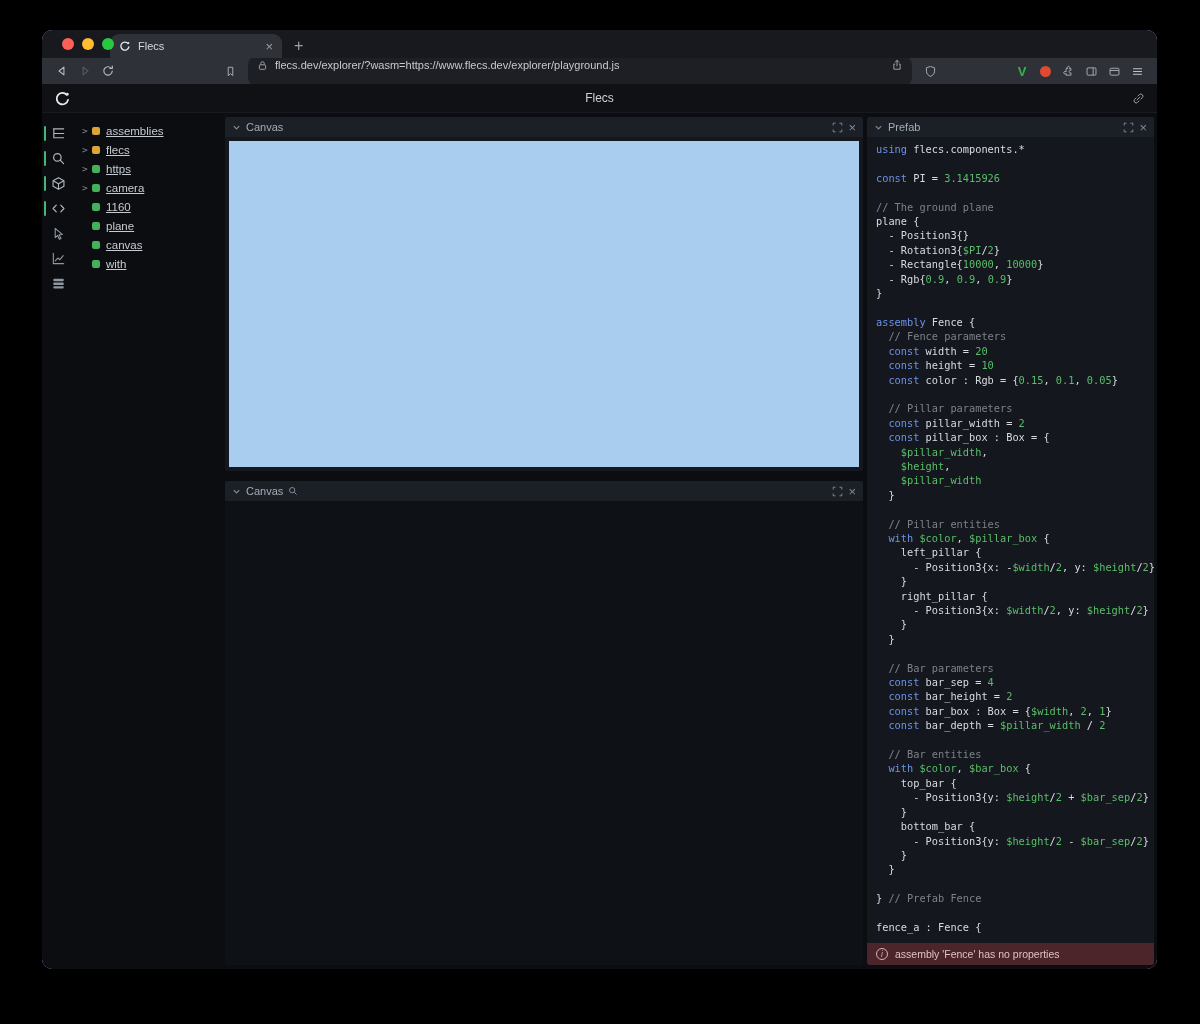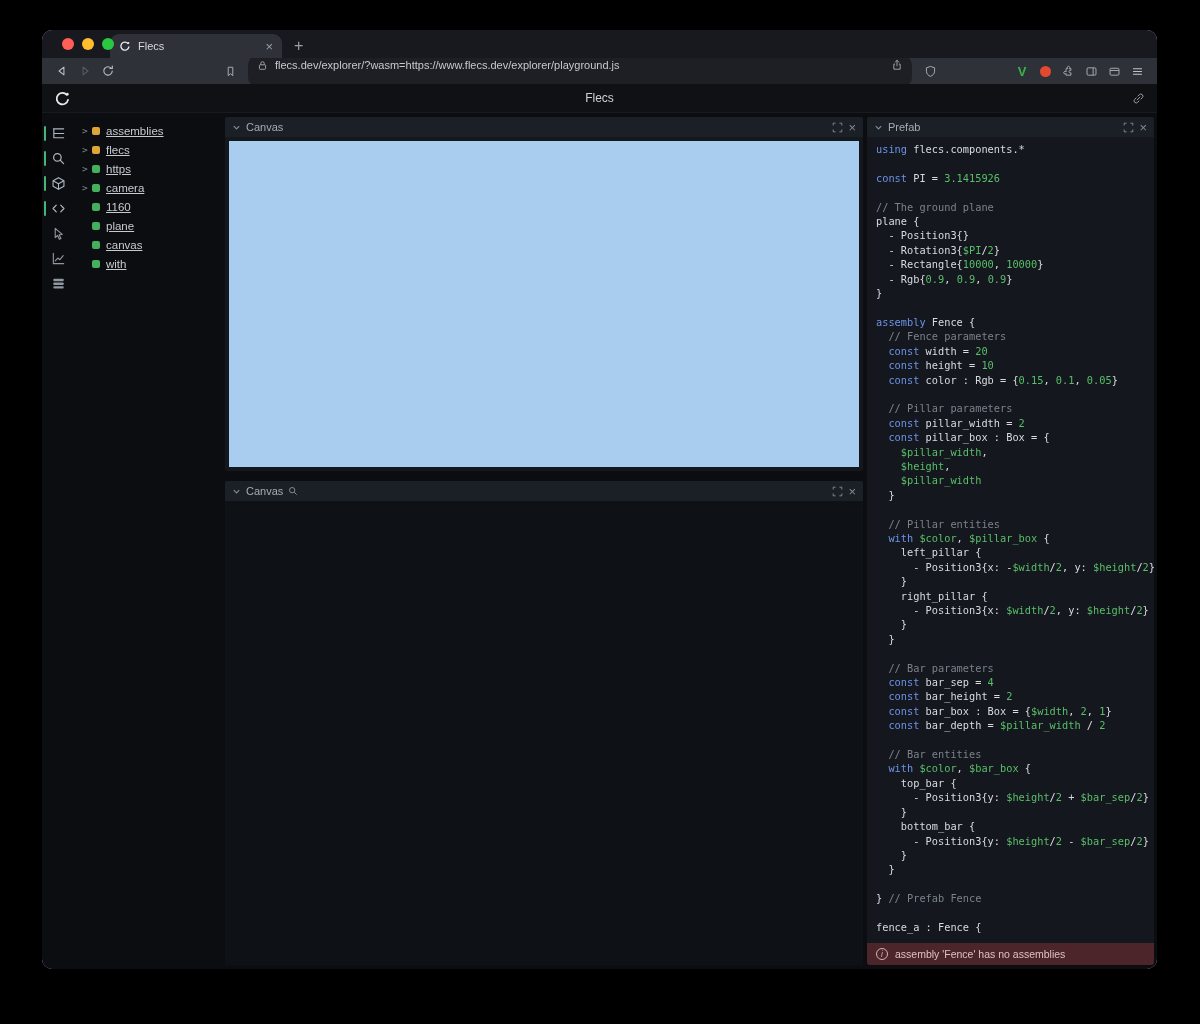--- a/index.html
+++ b/index.html
@@ -333,20 +333,20 @@
             <span class="ph-icon">
               <svg width="11" height="11" viewBox="0 0 14 14" fill="none" stroke="currentColor" stroke-width="1.2">
                   <path d="M1.5 4.5v-3h3M9.5 1.5h3v3M12.5 9.5v3h-3M4.5 12.5h-3v-3"></path>
                 </svg>
             </span>
             <span class="ph-close">×</span>
           </div>
           <div class="code"><div class="code-line"><span class="tk-k">using </span><span class="tk-p">flecs.components.*</span></div><div class="code-line">&nbsp;</div><div class="code-line"><span class="tk-k">const </span><span class="tk-p">PI = </span><span class="tk-n">3.1415926</span></div><div class="code-line">&nbsp;</div><div class="code-line"><span class="tk-c">// The ground plane</span></div><div class="code-line"><span class="tk-p">plane {</span></div><div class="code-line"><span class="tk-p">  - Position3{}</span></div><div class="code-line"><span class="tk-p">  - Rotation3{</span><span class="tk-v">$PI</span><span class="tk-p">/</span><span class="tk-n">2</span><span class="tk-p">}</span></div><div class="code-line"><span class="tk-p">  - Rectangle{</span><span class="tk-n">10000</span><span class="tk-p">, </span><span class="tk-n">10000</span><span class="tk-p">}</span></div><div class="code-line"><span class="tk-p">  - Rgb{</span><span class="tk-n">0.9</span><span class="tk-p">, </span><span class="tk-n">0.9</span><span class="tk-p">, </span><span class="tk-n">0.9</span><span class="tk-p">}</span></div><div class="code-line"><span class="tk-p">}</span></div><div class="code-line">&nbsp;</div><div class="code-line"><span class="tk-k">assembly </span><span class="tk-p">Fence {</span></div><div class="code-line"><span class="tk-c">  // Fence parameters</span></div><div class="code-line"><span class="tk-k">  const </span><span class="tk-p">width = </span><span class="tk-n">20</span></div><div class="code-line"><span class="tk-k">  const </span><span class="tk-p">height = </span><span class="tk-n">10</span></div><div class="code-line"><span class="tk-k">  const </span><span class="tk-p">color : Rgb = {</span><span class="tk-n">0.15</span><span class="tk-p">, </span><span class="tk-n">0.1</span><span class="tk-p">, </span><span class="tk-n">0.05</span><span class="tk-p">}</span></div><div class="code-line">&nbsp;</div><div class="code-line"><span class="tk-c">  // Pillar parameters</span></div><div class="code-line"><span class="tk-k">  const </span><span class="tk-p">pillar_width = </span><span class="tk-n">2</span></div><div class="code-line"><span class="tk-k">  const </span><span class="tk-p">pillar_box : Box = {</span></div><div class="code-line"><span class="tk-p">    </span><span class="tk-v">$pillar_width</span><span class="tk-p">,</span></div><div class="code-line"><span class="tk-p">    </span><span class="tk-v">$height</span><span class="tk-p">,</span></div><div class="code-line"><span class="tk-p">    </span><span class="tk-v">$pillar_width</span></div><div class="code-line"><span class="tk-p">  }</span></div><div class="code-line">&nbsp;</div><div class="code-line"><span class="tk-c">  // Pillar entities</span></div><div class="code-line"><span class="tk-k">  with </span><span class="tk-v">$color</span><span class="tk-p">, </span><span class="tk-v">$pillar_box</span><span class="tk-p"> {</span></div><div class="code-line"><span class="tk-p">    left_pillar {</span></div><div class="code-line"><span class="tk-p">      - Position3{x: -</span><span class="tk-v">$width</span><span class="tk-p">/</span><span class="tk-n">2</span><span class="tk-p">, y: </span><span class="tk-v">$height</span><span class="tk-p">/</span><span class="tk-n">2</span><span class="tk-p">}</span></div><div class="code-line"><span class="tk-p">    }</span></div><div class="code-line"><span class="tk-p">    right_pillar {</span></div><div class="code-line"><span class="tk-p">      - Position3{x: </span><span class="tk-v">$width</span><span class="tk-p">/</span><span class="tk-n">2</span><span class="tk-p">, y: </span><span class="tk-v">$height</span><span class="tk-p">/</span><span class="tk-n">2</span><span class="tk-p">}</span></div><div class="code-line"><span class="tk-p">    }</span></div><div class="code-line"><span class="tk-p">  }</span></div><div class="code-line">&nbsp;</div><div class="code-line"><span class="tk-c">  // Bar parameters</span></div><div class="code-line"><span class="tk-k">  const </span><span class="tk-p">bar_sep = </span><span class="tk-n">4</span></div><div class="code-line"><span class="tk-k">  const </span><span class="tk-p">bar_height = </span><span class="tk-n">2</span></div><div class="code-line"><span class="tk-k">  const </span><span class="tk-p">bar_box : Box = {</span><span class="tk-v">$width</span><span class="tk-p">, </span><span class="tk-n">2</span><span class="tk-p">, </span><span class="tk-n">1</span><span class="tk-p">}</span></div><div class="code-line"><span class="tk-k">  const </span><span class="tk-p">bar_depth = </span><span class="tk-v">$pillar_width</span><span class="tk-p"> / </span><span class="tk-n">2</span></div><div class="code-line">&nbsp;</div><div class="code-line"><span class="tk-c">  // Bar entities</span></div><div class="code-line"><span class="tk-k">  with </span><span class="tk-v">$color</span><span class="tk-p">, </span><span class="tk-v">$bar_box</span><span class="tk-p"> {</span></div><div class="code-line"><span class="tk-p">    top_bar {</span></div><div class="code-line"><span class="tk-p">      - Position3{y: </span><span class="tk-v">$height</span><span class="tk-p">/</span><span class="tk-n">2</span><span class="tk-p"> + </span><span class="tk-v">$bar_sep</span><span class="tk-p">/</span><span class="tk-n">2</span><span class="tk-p">}</span></div><div class="code-line"><span class="tk-p">    }</span></div><div class="code-line"><span class="tk-p">    bottom_bar {</span></div><div class="code-line"><span class="tk-p">      - Position3{y: </span><span class="tk-v">$height</span><span class="tk-p">/</span><span class="tk-n">2</span><span class="tk-p"> - </span><span class="tk-v">$bar_sep</span><span class="tk-p">/</span><span class="tk-n">2</span><span class="tk-p">}</span></div><div class="code-line"><span class="tk-p">    }</span></div><div class="code-line"><span class="tk-p">  }</span></div><div class="code-line">&nbsp;</div><div class="code-line"><span class="tk-p">} </span><span class="tk-c">// Prefab Fence</span></div><div class="code-line">&nbsp;</div><div class="code-line"><span class="tk-p">fence_a : Fence {</span></div></div>
           <div class="errorbar">
             <span class="err-icon">i</span>
-            <span>assembly 'Fence' has no assemblies</span>
+            <span>assembly 'Fence' has no properties</span>
           </div>
         </section>
       </div>
 
     </div>
   </div>
 </div>
 
 </body></html>

